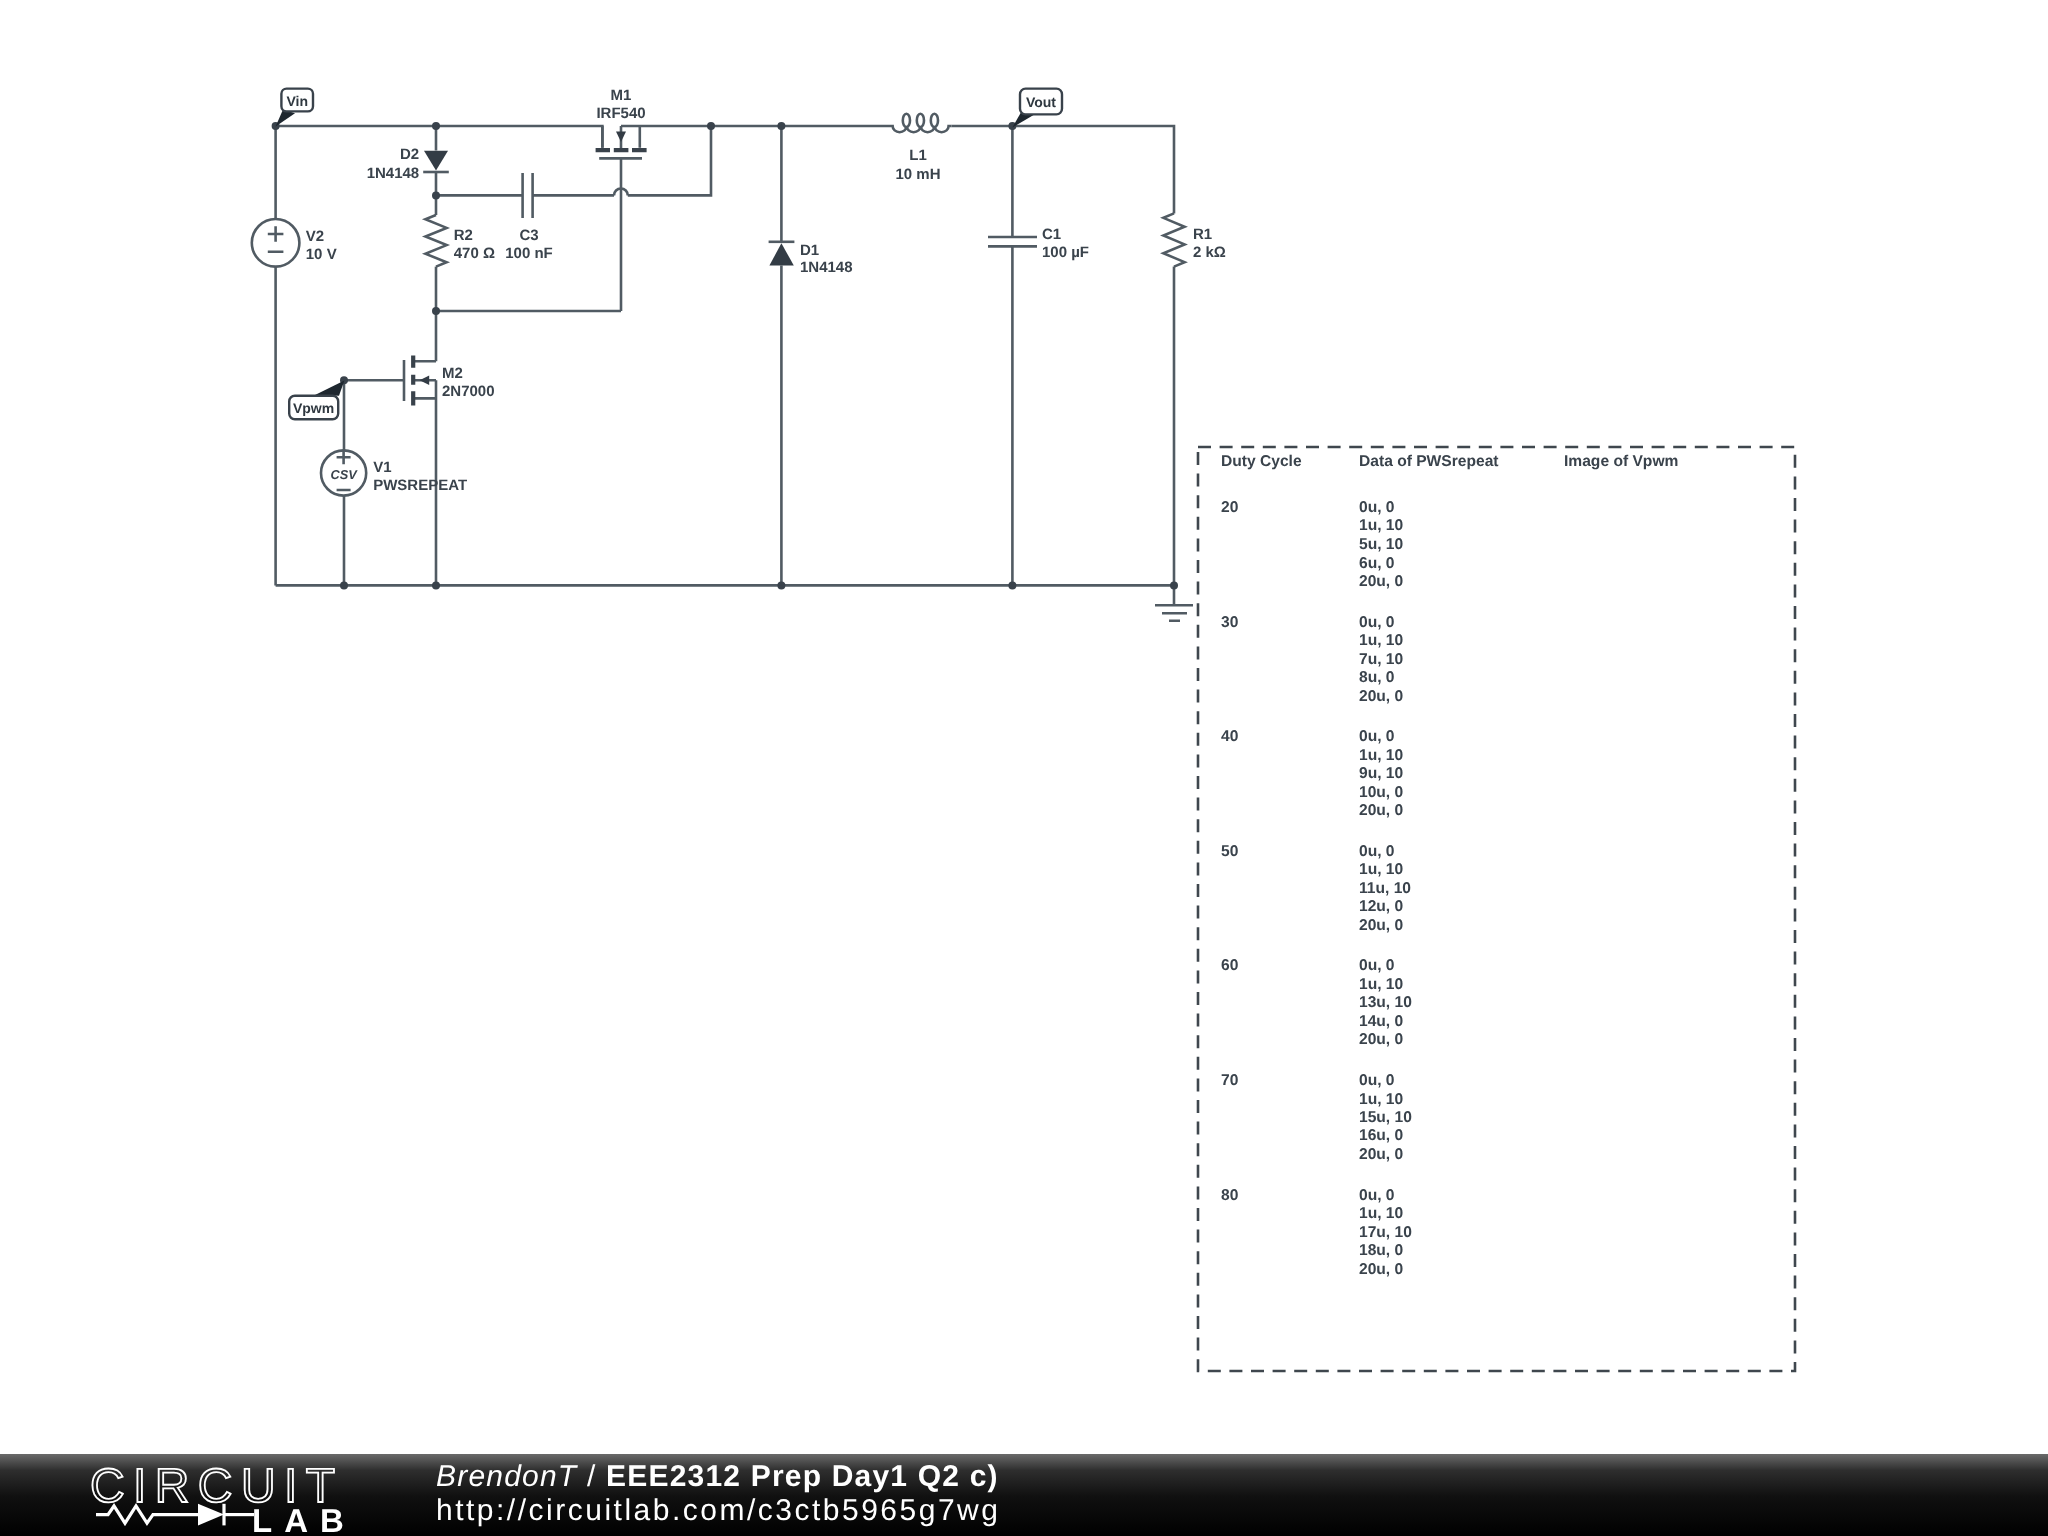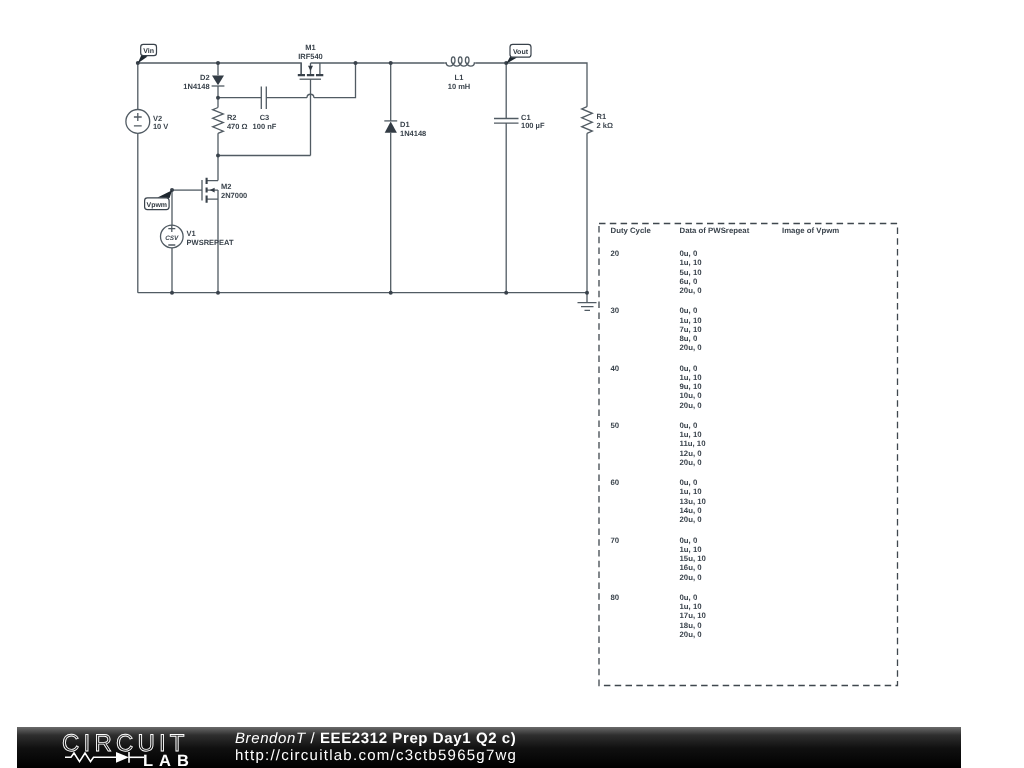--- a/index.html
+++ b/index.html
@@ -8,22 +8,22 @@
 svg text{font-family:"Liberation Sans", sans-serif;text-rendering:geometricPrecision;}
 .w{fill:none;stroke:#515b63;stroke-width:1.3;}
 .wb{fill:none;stroke:#39424b;stroke-width:2.1;}
 .f{fill:#333c45;stroke:none;}
 .fp{fill:#1e272f;stroke:none;}
 .lbl{fill:#3a434c;font-size:7.5px;font-weight:bold;}
 .tt{fill:#3a434c;font-size:7.8px;font-weight:bold;}
 .th{fill:#3a434c;font-size:7.8px;font-weight:bold;}
 .flagbox{fill:#fff;stroke:#39424b;stroke-width:1.2;}
 .flagtxt{fill:#2f3840;font-size:7px;font-weight:bold;}
-#footer{position:absolute;left:0;top:727px;width:944px;height:41px;
- transform:translateZ(0);margin-left:17px;}
+#footer{position:absolute;left:0;top:727px;width:1024px;height:41px;
+ transform:translateZ(0);}
 #footer svg{transform:translateZ(0);}
 #footer{
  background:linear-gradient(180deg,#6a6a6a 0%,#2e2e2e 20%,#101010 52%,#000 100%);}
 </style>
 </head>
 <body>
 <div id="stage">
 <svg width="1024" height="768" viewBox="0 0 1024 768">
 
 <path class="w" d="M137.8,63 H301.2 V73.9"></path>

